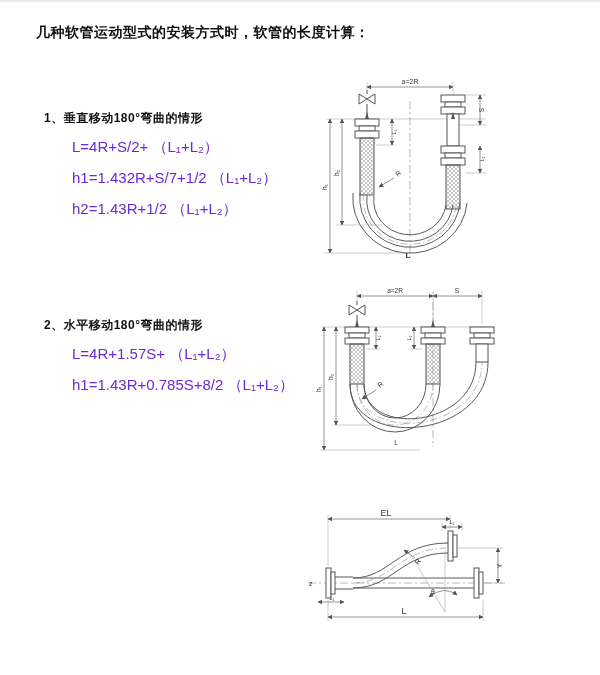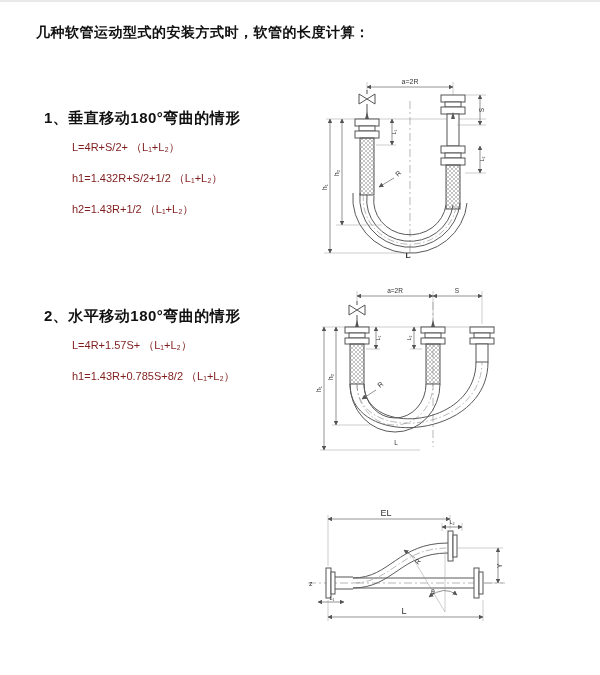--- a/index.html
+++ b/index.html
@@ -2,24 +2,24 @@
 <html><head>
 <meta charset="utf-8">
 <style>
   html,body{margin:0;padding:0;background:#ffffff;}
   .page{position:relative;width:600px;height:675px;background:#fff;overflow:hidden;
         font-family:"Liberation Sans",sans-serif;color:#1b1b1b;}
   .page-edge{position:absolute;left:0;top:0;width:600px;height:2px;background:#e9e9e9;}
   .title{position:absolute;left:36px;top:24px;margin:0;font-size:14px;font-weight:bold;
          letter-spacing:.5px;color:#111;}
   .section{position:absolute;left:44px;}
-  .section h2{margin:0 0 12px 0;font-size:15px;line-height:16px;font-weight:bold;
+  .section h2{margin:0 0 12px 0;font-size:12px;line-height:16px;font-weight:bold;
               letter-spacing:.5px;color:#111;}
-  .formula{margin:0 0 13px 0;padding-left:28px;font-size:11px;line-height:18px;color:#7f1d1d;}
-  .s1{top:110px;} .s2{top:308px;} .s3{top:518px;}
+  .formula{margin:0 0 13px 0;padding-left:28px;font-size:15px;line-height:18px;color:#6d28d9;}
+  .s1{top:110px;} .s2{top:317px;} .s3{top:518px;}
   .diagram{position:absolute;}
   .d1{left:310px;top:75px;} .d2{left:310px;top:282px;} .d3{left:298px;top:505px;}
   svg text{fill:#333;font-family:"Liberation Sans",sans-serif;}
   .ol{stroke:#555;stroke-width:1;fill:none;}          
   .fw{fill:#fff;stroke:#555;stroke-width:1;}          
   .br{stroke:#555;stroke-width:1;}                    
   .dl{stroke:#666;stroke-width:.7;fill:none;}         
   .xl{stroke:#999;stroke-width:.5;fill:none;}         
   .cl{stroke:#888;stroke-width:.6;fill:none;stroke-dasharray:8 3 2 3;} 
   .hl{stroke:#5a5a5a;stroke-width:1;fill:none;}       
@@ -29,21 +29,21 @@
 <body>
 
 <div class="page">
   <div class="page-edge"></div>
 
   <h1 class="title">几种软管运动型式的安装方式时，软管的长度计算：</h1>
 
   <div class="section s1">
     <h2>1、垂直移动180°弯曲的情形</h2>
     <p class="formula">L=4R+S/2+ （L₁+L₂）</p>
-    <p class="formula">h1=1.432R+S/2+1/2 （L₁+L₂）</p>
+    <p class="formula">h1=1.432R+S/7+1/2 （L₁+L₂）</p>
     <p class="formula">h2=1.43R+1/2 （L₁+L₂）</p>
   </div>
 
   <svg class="diagram d1" width="290" height="185" viewBox="0 0 290 185">
     <defs>
       <marker id="ar1" viewBox="0 0 10 10" refX="9" refY="5" markerWidth="7" markerHeight="7" orient="auto-start-reverse">
         <path d="M0,0 L10,5 L0,10 z" fill="#555"></path>
       </marker>
       <pattern id="br1" width="4" height="4" patternUnits="userSpaceOnUse">
         <path d="M0,4 L4,0 M0,0 L4,4" stroke="#888" stroke-width="0.5"></path>

